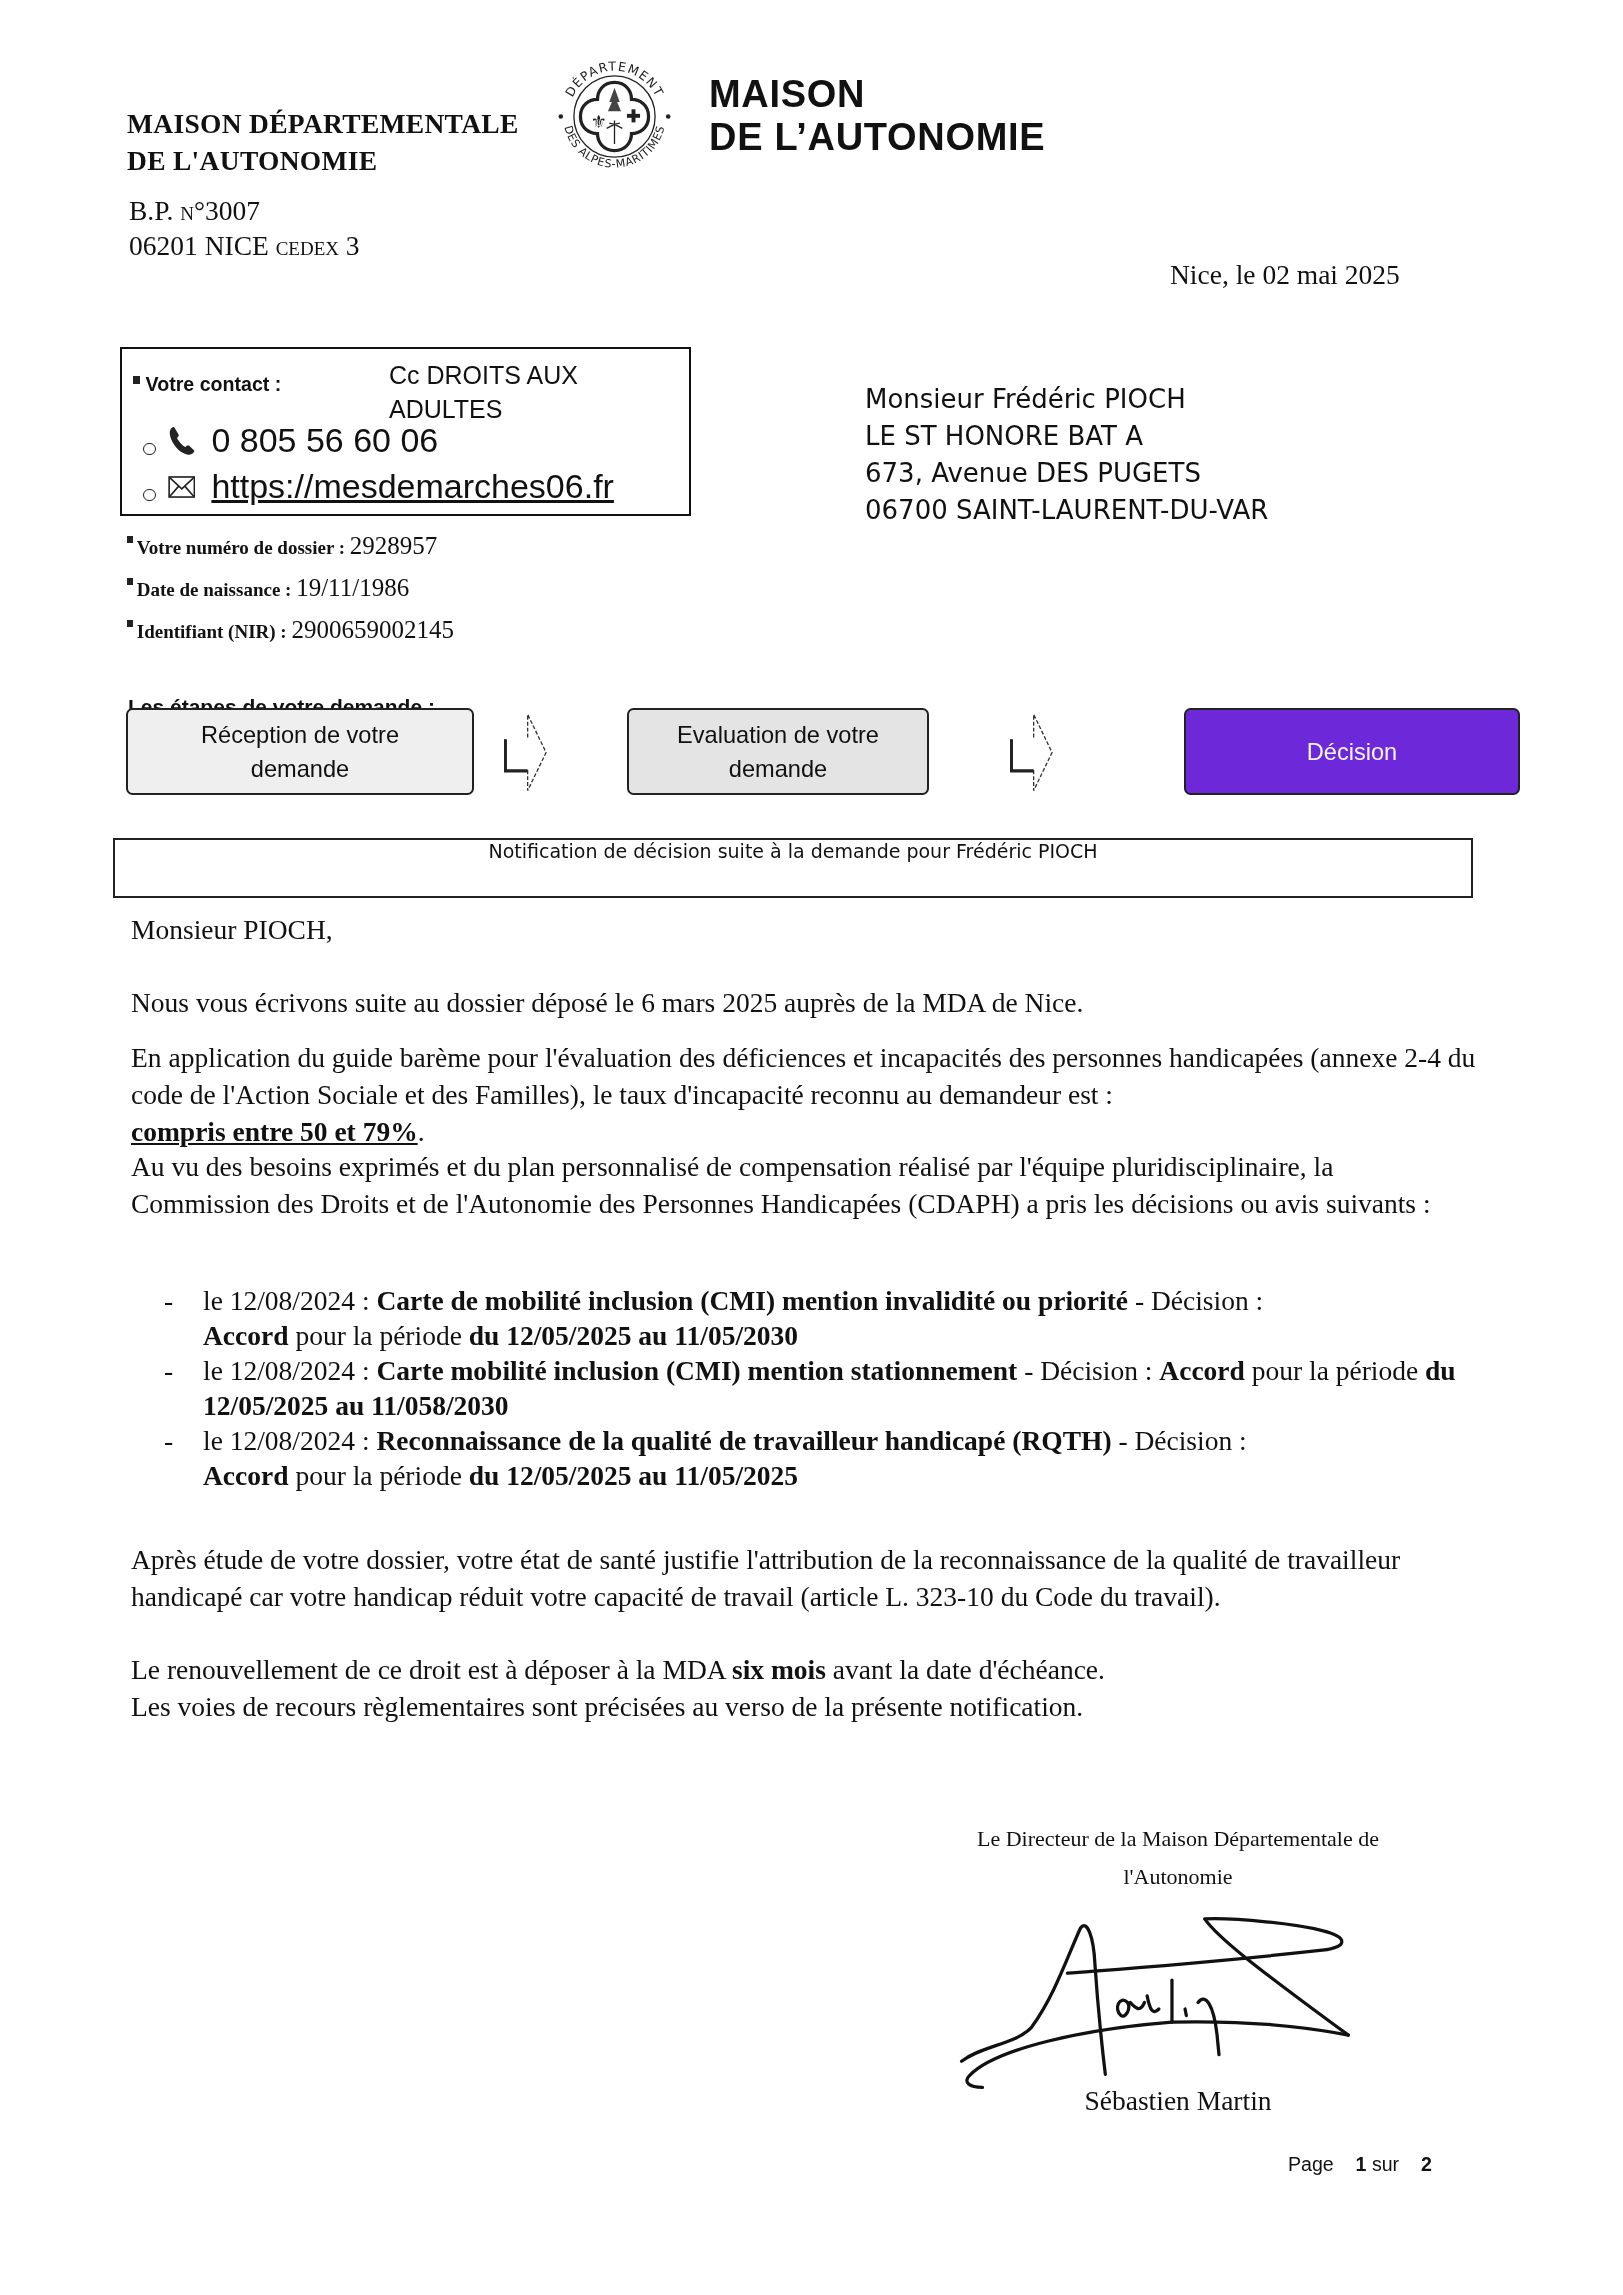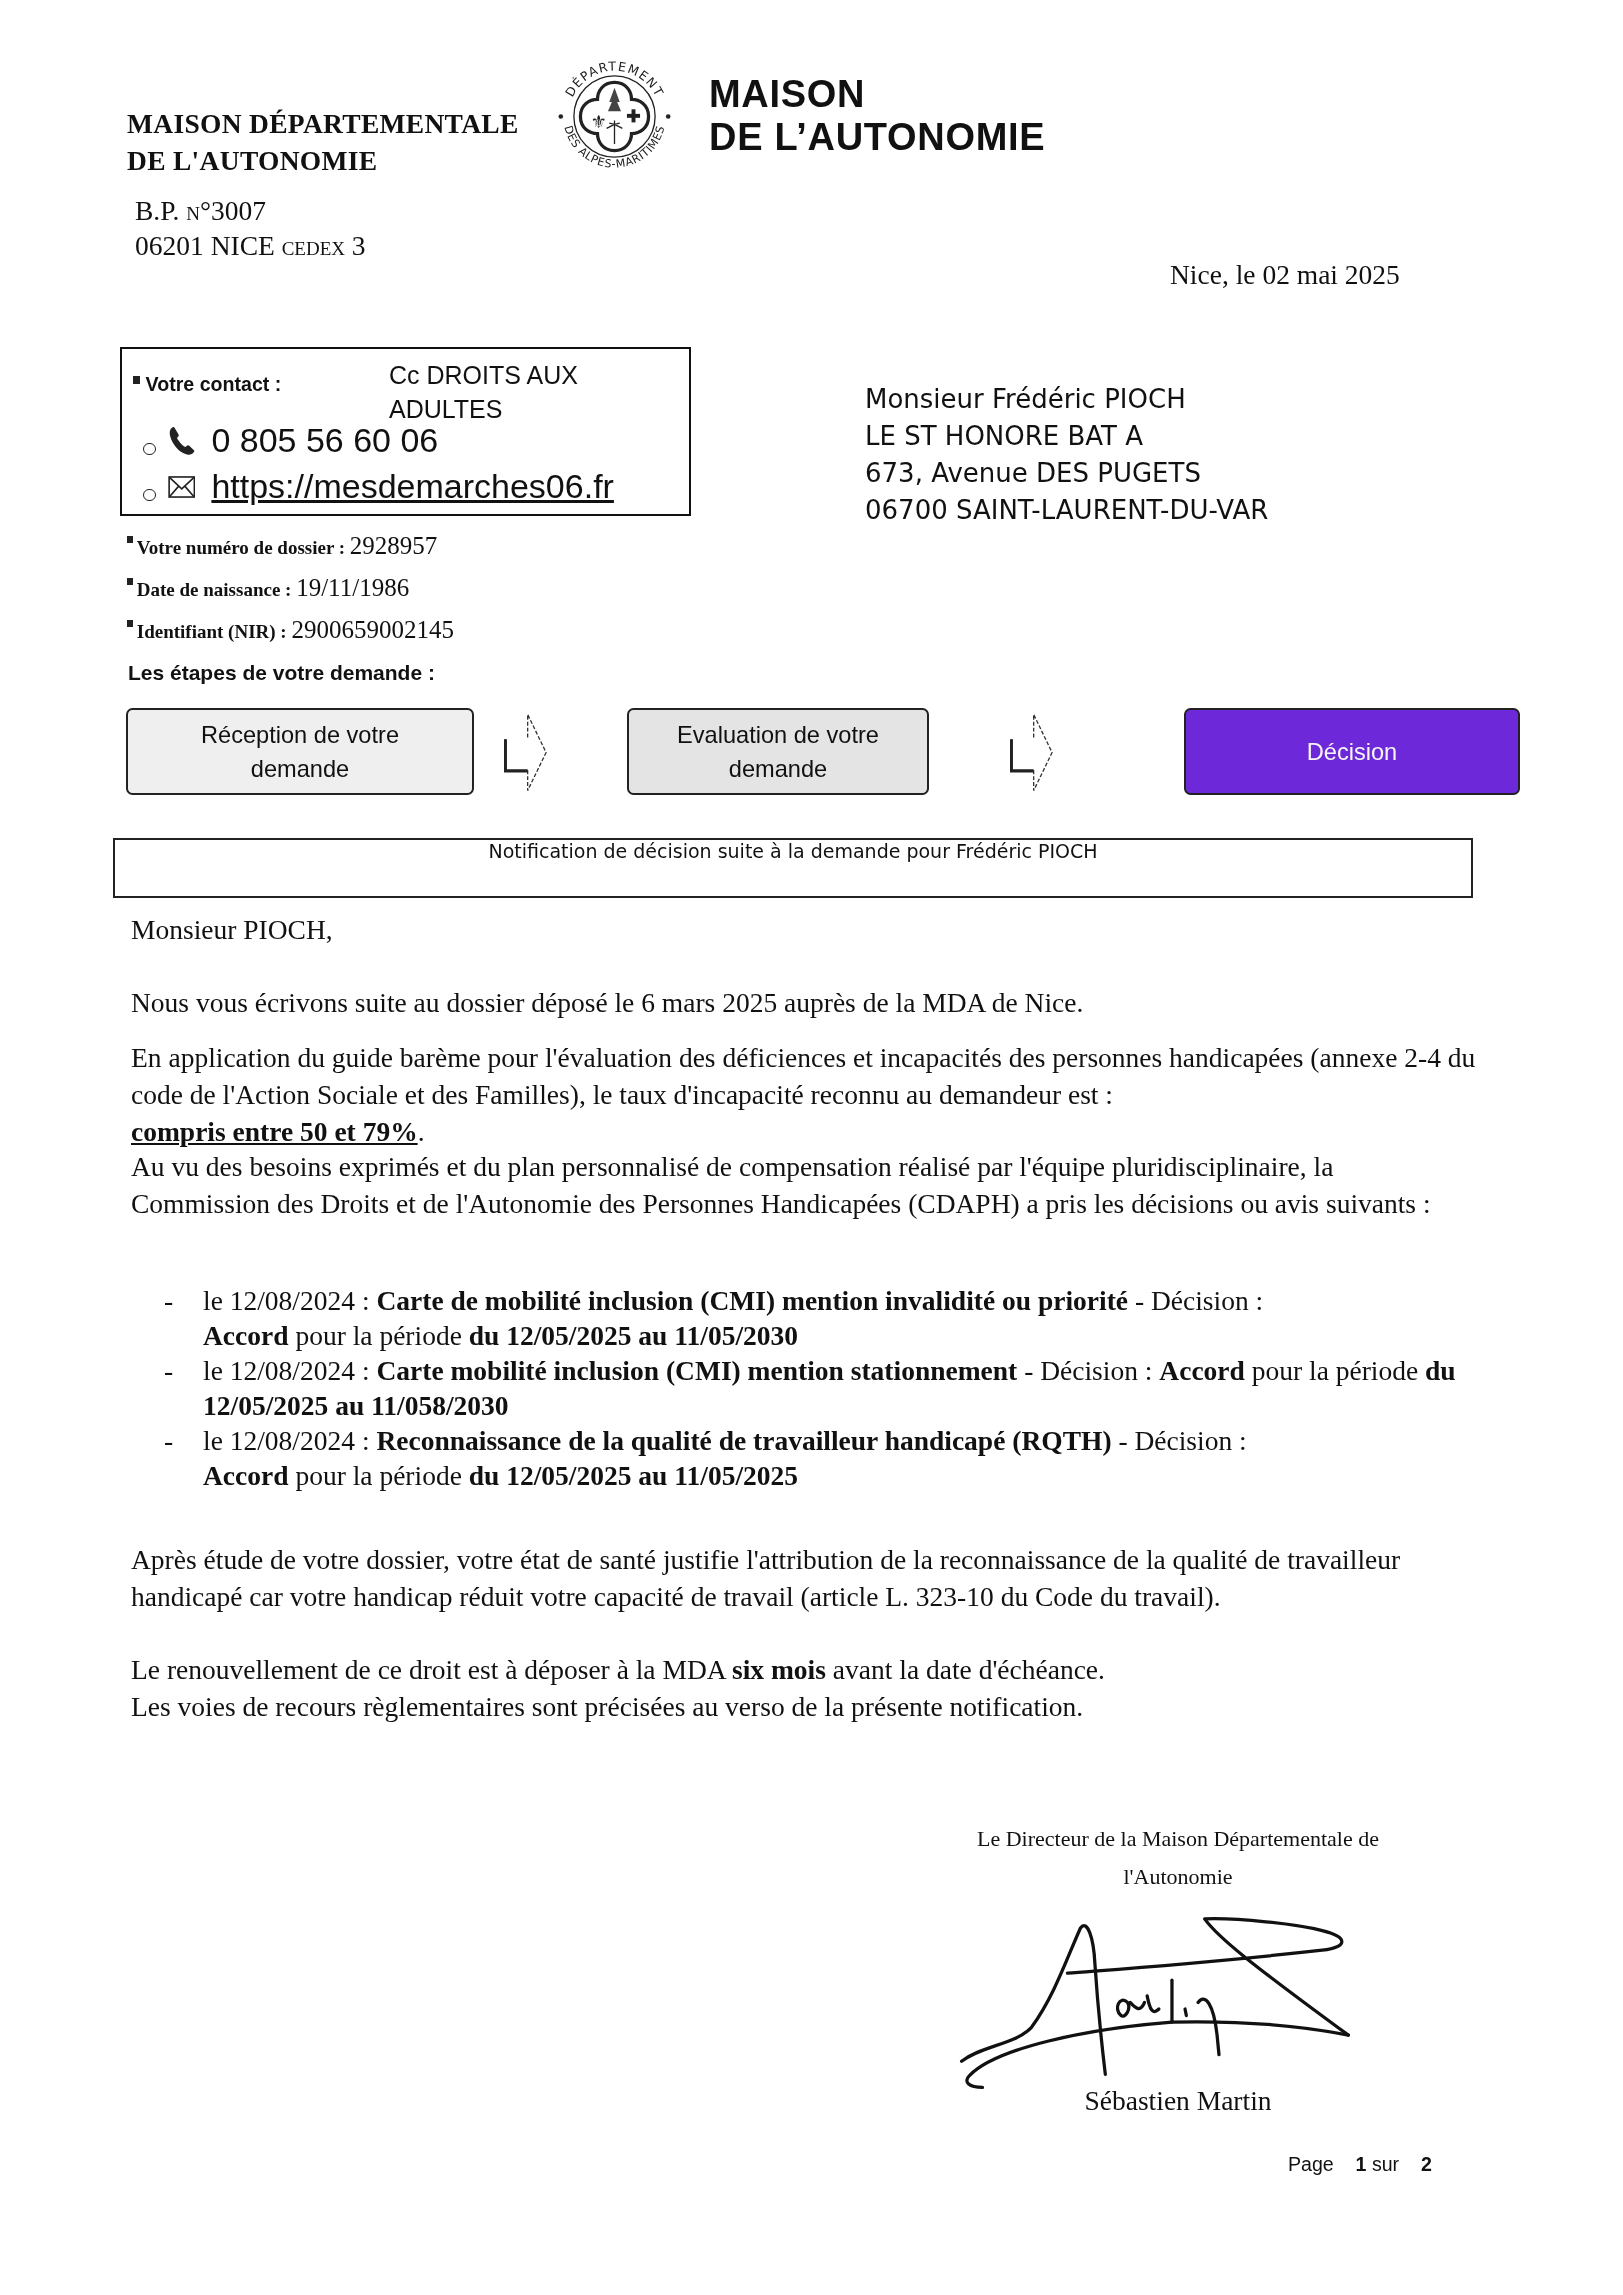--- a/index.html
+++ b/index.html
@@ -4,21 +4,21 @@
 <style>
   html, body { margin:0; padding:0; background:#ffffff; }
   body { width:1623px; height:2295px; position:relative; overflow:hidden; color:#111; }
   .abs { position:absolute; }
   .serif { font-family: "Liberation Serif", "DejaVu Serif", serif; }
   .sans { font-family: "Liberation Sans", "DejaVu Sans", sans-serif; }
   .dsans { font-family: "DejaVu Sans", "Liberation Sans", sans-serif; }
 
   
   .org-name { left:127px; top:105px; font-size:27.5px; font-weight:bold; line-height:37px; letter-spacing:0.3px; }
-  .org-addr { left:135px; top:193px; font-size:27.5px; line-height:35px; }
+  .org-addr { left:129px; top:193px; font-size:27.5px; line-height:35px; }
   .org-addr .sc { font-variant: small-caps; }
   .logo { left:549px; top:51px; width:131px; height:131px; }
   .brand { left:709px; top:73px; font-size:38px; font-weight:bold; line-height:43px; letter-spacing:0.7px; }
   .date { left:1170px; top:259px; font-size:27.5px; }
 
   
   .contact-box { left:120px; top:347px; width:571px; height:169px; border:2px solid #111; box-sizing:border-box; }
   .bullet-sq { display:inline-block; width:7.9px; height:7.9px; background:#222; vertical-align:top; margin-top:3.9px; margin-right:5.2px; }
   .contact-label { left:10.5px; top:23.6px; font-size:19.6px; font-weight:bold; }
   .contact-service { left:267px; top:9.2px; font-size:25px; line-height:34px; width:262px; }
@@ -28,21 +28,21 @@
   .link { text-decoration:underline; color:#111; }
 
   
   .recipient { left:865px; top:381px; font-size:26px; line-height:37px; }
 
   
   .dossier { left:127px; top:527px; line-height:37px; }
   .dossier .k { font-size:19px; font-weight:bold; }
   .dossier .v { font-size:25px; }
   .dossier .sq { display:inline-block; width:5.9px; height:6.5px; background:#222; vertical-align:top; margin-top:9.2px; margin-right:3.9px; }
-  .steps-title { left:128px; top:661px; font-size:21px; font-weight:bold; }
+  .steps-title { left:128px; top:695px; font-size:21px; font-weight:bold; }
 
   
   .step { top:708px; height:87px; border:2px solid #222; border-radius:6.5px; box-sizing:border-box;
           display:flex; align-items:center; justify-content:center; text-align:center; font-size:23.6px; line-height:34px; }
   .step-1 { left:126px; width:348px; background:#efefef; }
   .step-2 { left:627px; width:302px; background:#e4e4e4; }
   .step-3 { left:1184px; width:336px; background:#6d28d9; color:#f5f5f5; }
   .arrow { top:713px; width:46px; height:79px; }
 
   

